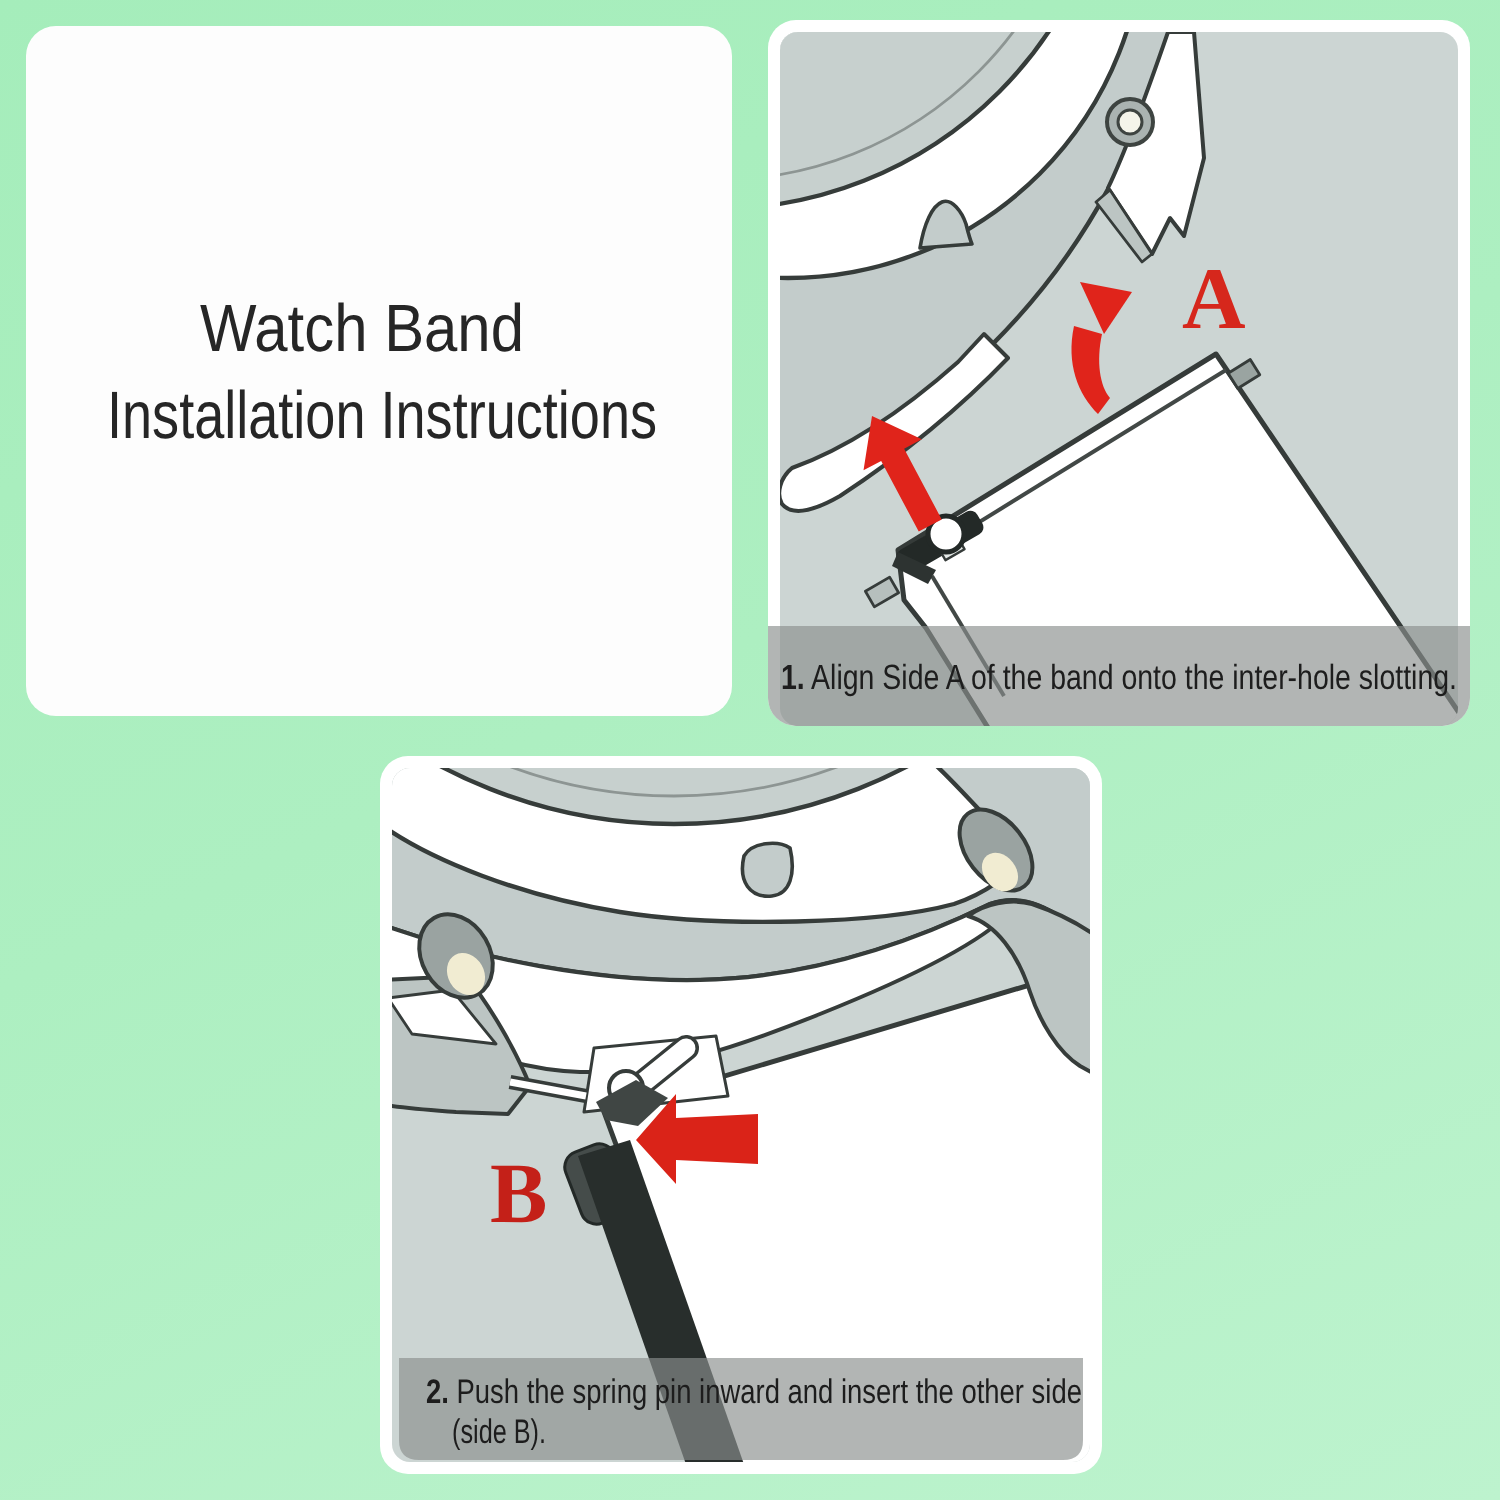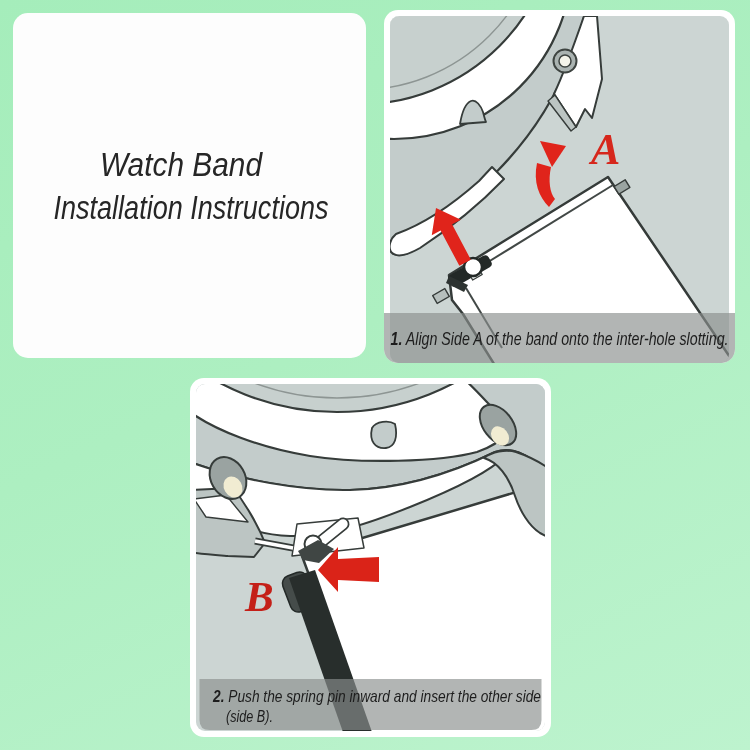--- a/index.html
+++ b/index.html
@@ -1,18 +1,18 @@
 <!DOCTYPE html>
 <html><head>
 <meta charset="utf-8">
 <style>
   html,body{margin:0;padding:0;}
   #page{position:relative;width:750px;height:750px;overflow:hidden;
         background:linear-gradient(155deg,#a5edbb 0%,#adefc1 45%,#bdf3ce 100%);
-        font-family:"Liberation Sans",sans-serif;font-style:italic;}
+        font-family:"Liberation Sans",sans-serif;}
   .card{position:absolute;left:13px;top:13px;width:353px;height:345px;
         background:#fdfdfd;border-radius:15px;}
   .p1{position:absolute;left:384px;top:10px;width:351px;height:353px;
       background:#ffffff;border-radius:14px;overflow:hidden;}
   .p2{position:absolute;left:190px;top:378px;width:361px;height:359px;
       background:#ffffff;border-radius:14px;overflow:hidden;}
   svg{position:absolute;left:0;top:0;display:block;}
   text{font-family:"Liberation Sans",sans-serif;}
 </style>
 </head>

